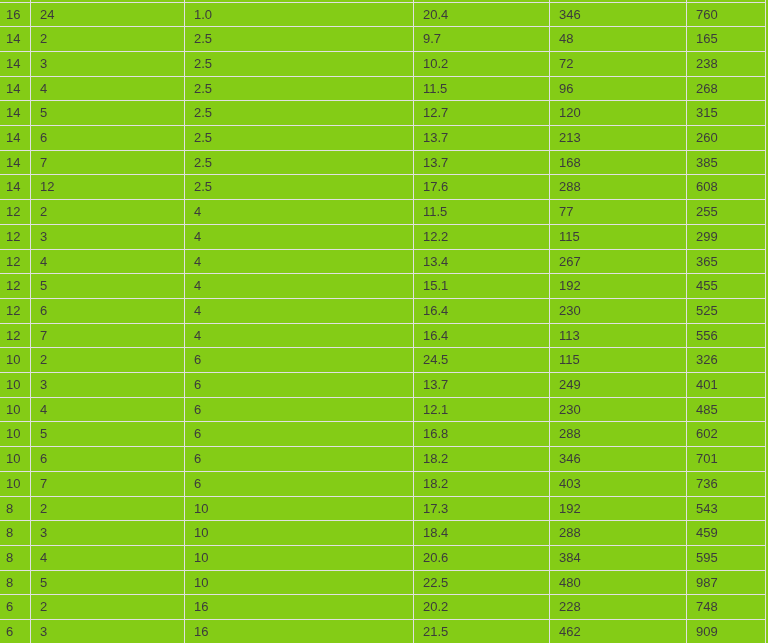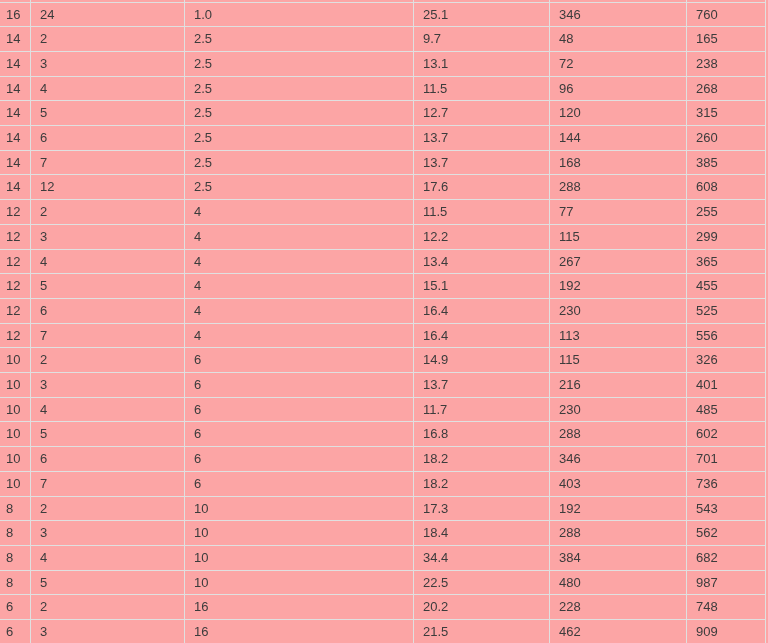--- a/index.html
+++ b/index.html
@@ -5,21 +5,21 @@
   html, body {
     margin: 0;
     padding: 0;
     background: #ffffff;
   }
   .viewport {
     position: relative;
     width: 768px;
     height: 643px;
     overflow: hidden;
-    background: #fca5a5;
+    background: #84cc16;
     font-family: "Liberation Sans", "DejaVu Sans", sans-serif;
   }
   table.grid {
     border-collapse: collapse;
     table-layout: fixed;
     width: 766px;
     margin-left: -1px;
   }
   table.grid td {
     border: 1px solid #e0e0e0;
@@ -62,37 +62,37 @@
         <td></td>
         <td></td>
         <td></td>
         <td></td>
         <td></td>
       </tr>
     <tr>
           <td>16</td>
           <td>24</td>
           <td>1.0</td>
-          <td>25.1</td>
+          <td>20.4</td>
           <td>346</td>
           <td>760</td>
         </tr>
         <tr>
           <td>14</td>
           <td>2</td>
           <td>2.5</td>
           <td>9.7</td>
           <td>48</td>
           <td>165</td>
         </tr>
         <tr>
           <td>14</td>
           <td>3</td>
           <td>2.5</td>
-          <td>13.1</td>
+          <td>10.2</td>
           <td>72</td>
           <td>238</td>
         </tr>
         <tr>
           <td>14</td>
           <td>4</td>
           <td>2.5</td>
           <td>11.5</td>
           <td>96</td>
           <td>268</td>
@@ -103,21 +103,21 @@
           <td>2.5</td>
           <td>12.7</td>
           <td>120</td>
           <td>315</td>
         </tr>
         <tr>
           <td>14</td>
           <td>6</td>
           <td>2.5</td>
           <td>13.7</td>
-          <td>144</td>
+          <td>213</td>
           <td>260</td>
         </tr>
         <tr>
           <td>14</td>
           <td>7</td>
           <td>2.5</td>
           <td>13.7</td>
           <td>168</td>
           <td>385</td>
         </tr>
@@ -174,37 +174,37 @@
           <td>7</td>
           <td>4</td>
           <td>16.4</td>
           <td>113</td>
           <td>556</td>
         </tr>
         <tr>
           <td>10</td>
           <td>2</td>
           <td>6</td>
-          <td>14.9</td>
+          <td>24.5</td>
           <td>115</td>
           <td>326</td>
         </tr>
         <tr>
           <td>10</td>
           <td>3</td>
           <td>6</td>
           <td>13.7</td>
-          <td>216</td>
+          <td>249</td>
           <td>401</td>
         </tr>
         <tr>
           <td>10</td>
           <td>4</td>
           <td>6</td>
-          <td>11.7</td>
+          <td>12.1</td>
           <td>230</td>
           <td>485</td>
         </tr>
         <tr>
           <td>10</td>
           <td>5</td>
           <td>6</td>
           <td>16.8</td>
           <td>288</td>
           <td>602</td>
@@ -232,29 +232,29 @@
           <td>17.3</td>
           <td>192</td>
           <td>543</td>
         </tr>
         <tr>
           <td>8</td>
           <td>3</td>
           <td>10</td>
           <td>18.4</td>
           <td>288</td>
-          <td>562</td>
-        </tr>
-        <tr>
-          <td>8</td>
-          <td>4</td>
-          <td>10</td>
-          <td>34.4</td>
+          <td>459</td>
+        </tr>
+        <tr>
+          <td>8</td>
+          <td>4</td>
+          <td>10</td>
+          <td>20.6</td>
           <td>384</td>
-          <td>682</td>
+          <td>595</td>
         </tr>
         <tr>
           <td>8</td>
           <td>5</td>
           <td>10</td>
           <td>22.5</td>
           <td>480</td>
           <td>987</td>
         </tr>
         <tr>

